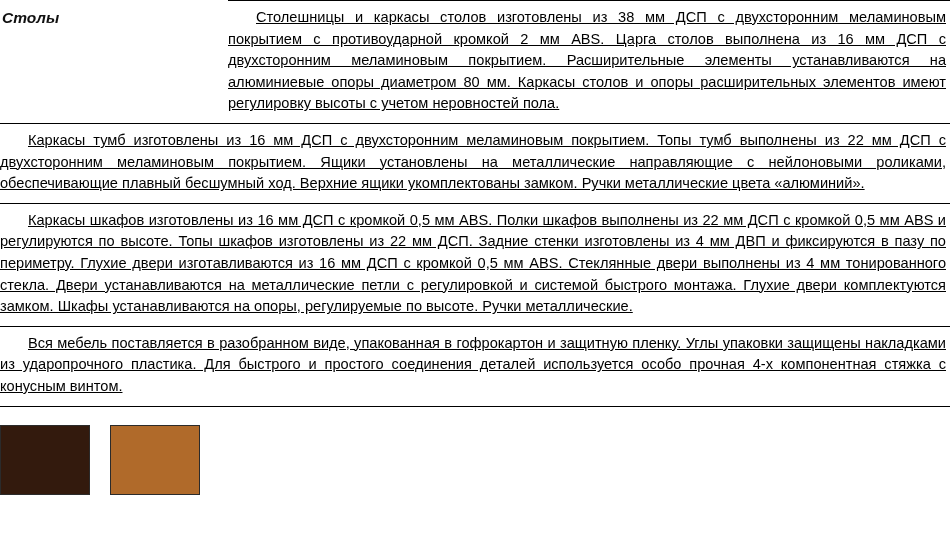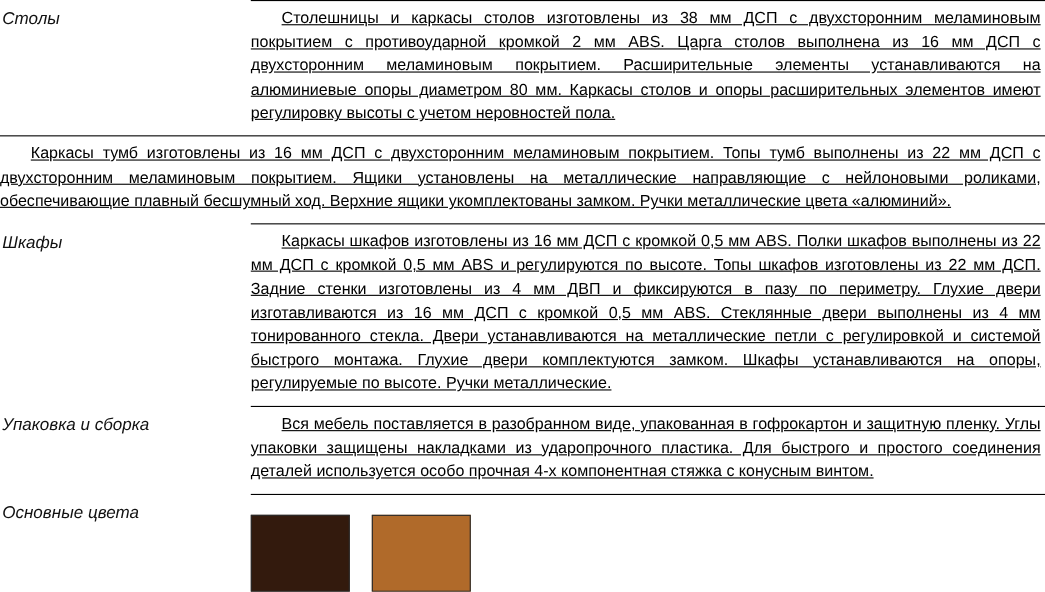--- a/index.html
+++ b/index.html
@@ -22,21 +22,21 @@
   .row {
     display: flex;
     align-items: flex-start;
   }
   .label-cell {
     width: 228px;
     flex: 0 0 228px;
     box-sizing: border-box;
     padding: 8px 10px 6px 2px;
     font-style: italic;
-    font-weight: normal;
+    font-weight: bold;
     font-size: 15.5px;
     color: #111;
     line-height: 1.25;
   }
   .content-cell {
     flex: 1 1 auto;
     box-sizing: border-box;
     padding: 0;
     position: relative;
     text-decoration: underline;
@@ -85,37 +85,34 @@
   </div>
 
   <div class="row">
     <div class="content-cell">
       <div class="rule"></div>
       <p class="para">Каркасы тумб изготовлены из 16 мм ДСП с двухсторонним меламиновым покрытием. Топы тумб выполнены из 22 мм ДСП с двухсторонним меламиновым покрытием. Ящики установлены на металлические направляющие с нейлоновыми роликами, обеспечивающие плавный бесшумный ход. Верхние ящики укомплектованы замком. Ручки металлические цвета «алюминий».</p>
     </div>
   </div>
 
   <div class="row">
-    <div class="label-cell">Шкафы</div>
     <div class="content-cell">
       <div class="rule"></div>
       <p class="para">Каркасы шкафов изготовлены из 16 мм ДСП с кромкой 0,5 мм ABS. Полки шкафов выполнены из 22 мм ДСП с кромкой 0,5 мм ABS и регулируются по высоте. Топы шкафов изготовлены из 22 мм ДСП. Задние стенки изготовлены из 4 мм ДВП и фиксируются в пазу по периметру. Глухие двери изготавливаются из 16 мм ДСП с кромкой 0,5 мм ABS. Стеклянные двери выполнены из 4 мм тонированного стекла. Двери устанавливаются на металлические петли с регулировкой и системой быстрого монтажа. Глухие двери комплектуются замком. Шкафы устанавливаются на опоры, регулируемые по высоте. Ручки металлические.</p>
     </div>
   </div>
 
   <div class="row">
-    <div class="label-cell">Упаковка и сборка</div>
     <div class="content-cell">
       <div class="rule"></div>
       <p class="para">Вся мебель поставляется в разобранном виде, упакованная в гофрокартон и защитную пленку. Углы упаковки защищены накладками из ударопрочного пластика. Для быстрого и простого соединения деталей используется особо прочная 4-х компонентная стяжка с конусным винтом.</p>
     </div>
   </div>
 
   <div class="row">
-    <div class="label-cell">Основные цвета</div>
     <div class="content-cell">
       <div class="rule"></div>
       <div class="swatches">
         <div class="swatch-item">
           <div class="swatch-box" style="background: rgb(51, 26, 13);"></div>
 
         </div>
         <div class="swatch-item">
           <div class="swatch-box" style="background: rgb(176, 106, 42);"></div>
 

